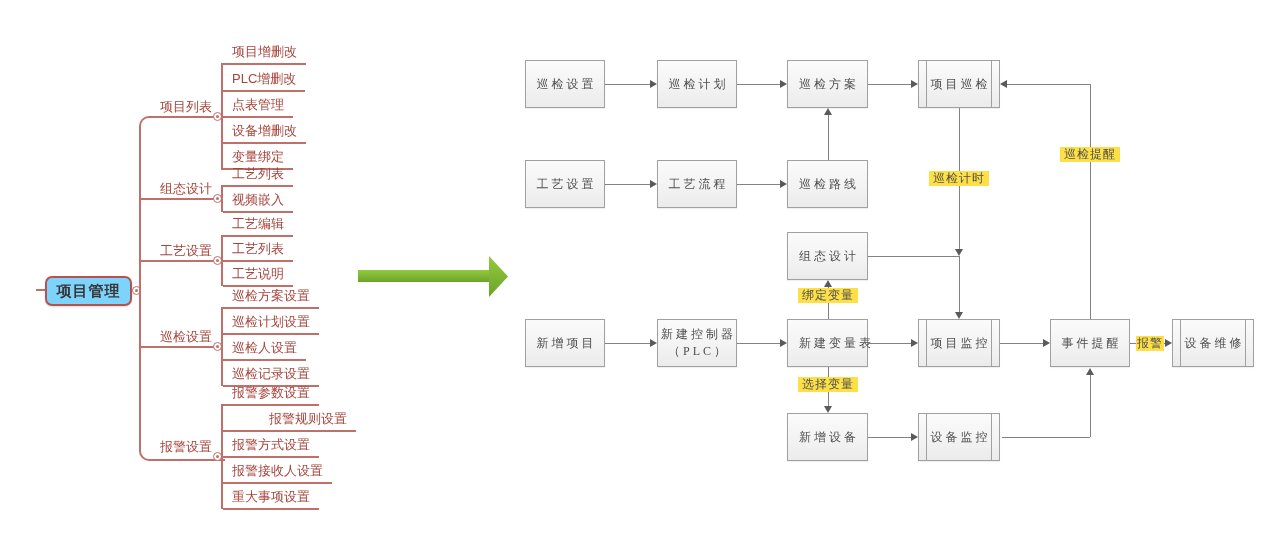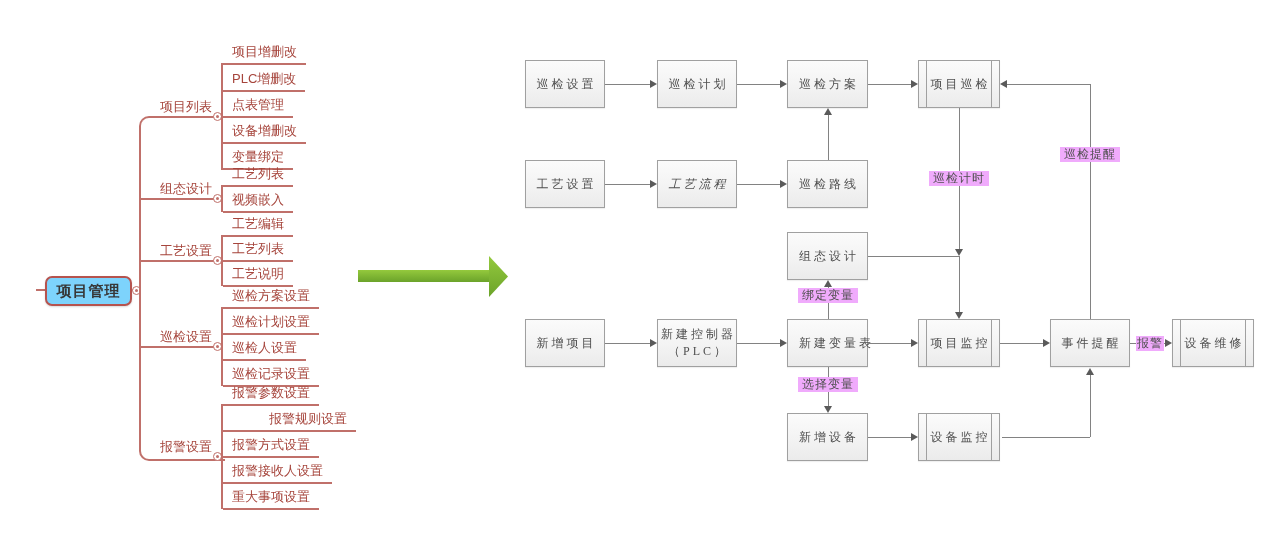--- a/index.html
+++ b/index.html
@@ -40,21 +40,21 @@
   .node.sub::before,.node.sub::after{content:"";position:absolute;top:0;bottom:0;width:1px;background:#a0a0a0;}
   .node.sub::before{left:7px;}
   .node.sub::after{right:7px;}
   .hl{position:absolute;height:0;border-top:1px solid #828282;}
   .vl{position:absolute;width:0;border-left:1px solid #828282;}
   .ah{position:absolute;width:0;height:0;}
   .ar{border-top:4px solid transparent;border-bottom:4px solid transparent;border-left:7px solid #5a5a5a;}
   .al{border-top:4px solid transparent;border-bottom:4px solid transparent;border-right:7px solid #5a5a5a;}
   .au{border-left:4px solid transparent;border-right:4px solid transparent;border-bottom:7px solid #5a5a5a;}
   .ad{border-left:4px solid transparent;border-right:4px solid transparent;border-top:7px solid #5a5a5a;}
-  .elabel{position:absolute;background:#f0abfc;font-family:"Liberation Serif",serif;font-size:12px;
+  .elabel{position:absolute;background:#fde047;font-family:"Liberation Serif",serif;font-size:12px;
           color:#4f4f4f;text-align:center;letter-spacing:1px;line-height:15px;white-space:nowrap;}
 </style>
 </head>
 <body>
 
 <div class="canvas">
 
   <div>
     <div class="mm-hline" style="left:36px;top:289px;width:9px;"></div>
     <div class="mm-root">
@@ -125,21 +125,21 @@
   <div class="node" style="left:787px;top:60px;width:81px;">
       <span>巡检方案</span>
     </div>
   <div class="node sub" style="left:918px;top:60px;width:82px;">
       <span>项目巡检</span>
     </div>
 
   <div class="node" style="left:525px;top:160px;width:80px;">
       <span>工艺设置</span>
     </div>
-  <div class="node" style="left:657px;top:160px;width:80px;font-style:italic;">
+  <div class="node" style="left:657px;top:160px;width:80px;">
       <span>工艺流程</span>
     </div>
   <div class="node" style="left:787px;top:160px;width:81px;">
       <span>巡检路线</span>
     </div>
 
   <div class="node" style="left:787px;top:232px;width:81px;">
       <span>组态设计</span>
     </div>
 

